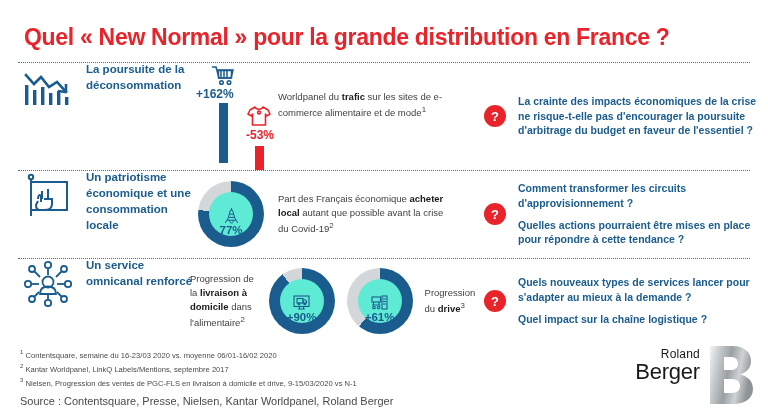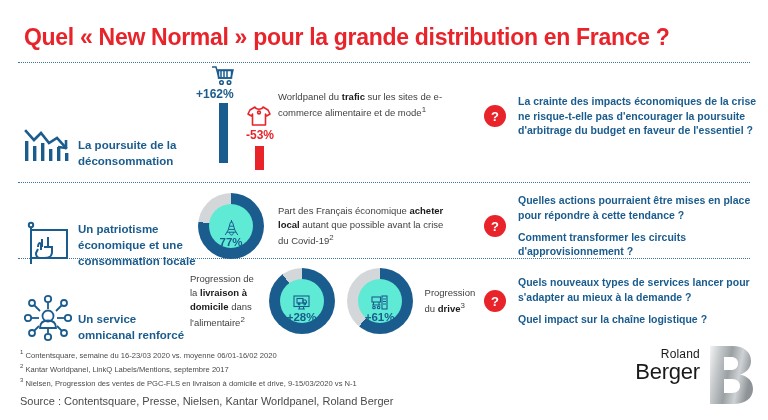--- a/index.html
+++ b/index.html
@@ -13,35 +13,35 @@
   
   .title{
     position:absolute;left:24px;top:24px;width:720px;
     font-size:23px;font-weight:bold;color:#e8232a;letter-spacing:-0.3px;
     white-space:nowrap;
   }
 
   
   .row{position:absolute;left:0;width:768px;}
   #row1{top:62px;height:108px;}
-  #row2{top:182px;height:88px;}
+  #row2{top:170px;height:88px;}
   #row3{top:258px;height:86px;}
 
   .divider{
     position:absolute;left:18px;width:732px;height:1px;top:0;
     border-top:1px dotted #1b5c8e;opacity:.85;
   }
 
   
   .col-theme{position:absolute;left:16px;top:0;width:180px;height:100%;}
   .col-data {position:absolute;left:190px;top:0;width:290px;height:100%;}
   .col-q    {position:absolute;left:484px;top:0;width:276px;height:100%;}
 
   
-  .theme-wrap{display:flex;align-items:flex-end;height:100%;gap:4px;padding-left:6px;}
+  .theme-wrap{display:flex;align-items:flex-start;height:100%;gap:12px;padding-left:6px;}
   .theme-icon{width:52px;height:52px;flex:0 0 52px;display:flex;align-items:center;justify-content:center;}
   .theme-label{
     font-size:11.5px;font-weight:bold;color:#1b5c8e;line-height:1.38;
   }
 
   
   .q-wrap{display:flex;align-items:center;height:100%;gap:12px;}
   .q-badge{
     flex:0 0 22px;width:22px;height:22px;border-radius:50%;
     background:#e8232a;color:#fff;font-size:13px;font-weight:bold;
@@ -219,22 +219,22 @@
         <div class="r2-note">
           <span>Part des Français économique </span><b>acheter local</b><span> autant que possible avant la crise du Covid-19</span><sup>2</sup>
         </div>
       </div>
     </div>
 
     <div class="col-q">
       <div class="q-wrap">
         <div class="q-badge">?</div>
         <div class="q-texts">
+          <div class="q-text">Comment transformer les circuits d'approvisionnement ?</div>
           <div class="q-text">Quelles actions pourraient être mises en place pour répondre à cette tendance ?</div>
-          <div class="q-text">Comment transformer les circuits d'approvisionnement ?</div>
         </div>
       </div>
     </div>
   </div>
 
   <div class="row" id="row3">
     <div class="divider"></div>
 
     <div class="col-theme">
       <div class="theme-wrap">
@@ -280,21 +280,21 @@
                 <g fill="none" stroke="#1b5c8e" stroke-width="1.1">
                   <rect x="2" y="2" width="15" height="10.5"></rect>
                   <path d="M7.5 12.5 L7.5 15 M11.5 12.5 L11.5 15 M6 15 L13 15"></path>
                   <rect x="5" y="4.5" width="6" height="4.5"></rect>
                   <path d="M11 6 L13.5 6 L14.5 7.5 L14.5 9 L11 9 Z"></path>
                   <circle cx="7" cy="10" r="0.9"></circle>
                     <circle cx="12.7" cy="10" r="0.9"></circle>
                 </g>
               </svg>
             </span>
-            <span class="dval">+28%</span>
+            <span class="dval">+90%</span>
           </div>
         </div>
 
         <div class="donut">
           <div class="ring" id="ring-r3b" style="background: conic-gradient(rgb(27, 92, 142) 0deg, rgb(27, 92, 142) 219.6deg, rgb(212, 215, 217) 219.6deg, rgb(212, 215, 217) 360deg);"></div>
           <div class="hole">
             <span class="dicon">
               <svg viewBox="0 0 19 17" width="19" height="17">
                 <g fill="none" stroke="#1b5c8e" stroke-width="1.1">
                   <rect x="12" y="2" width="5" height="13"></rect>

